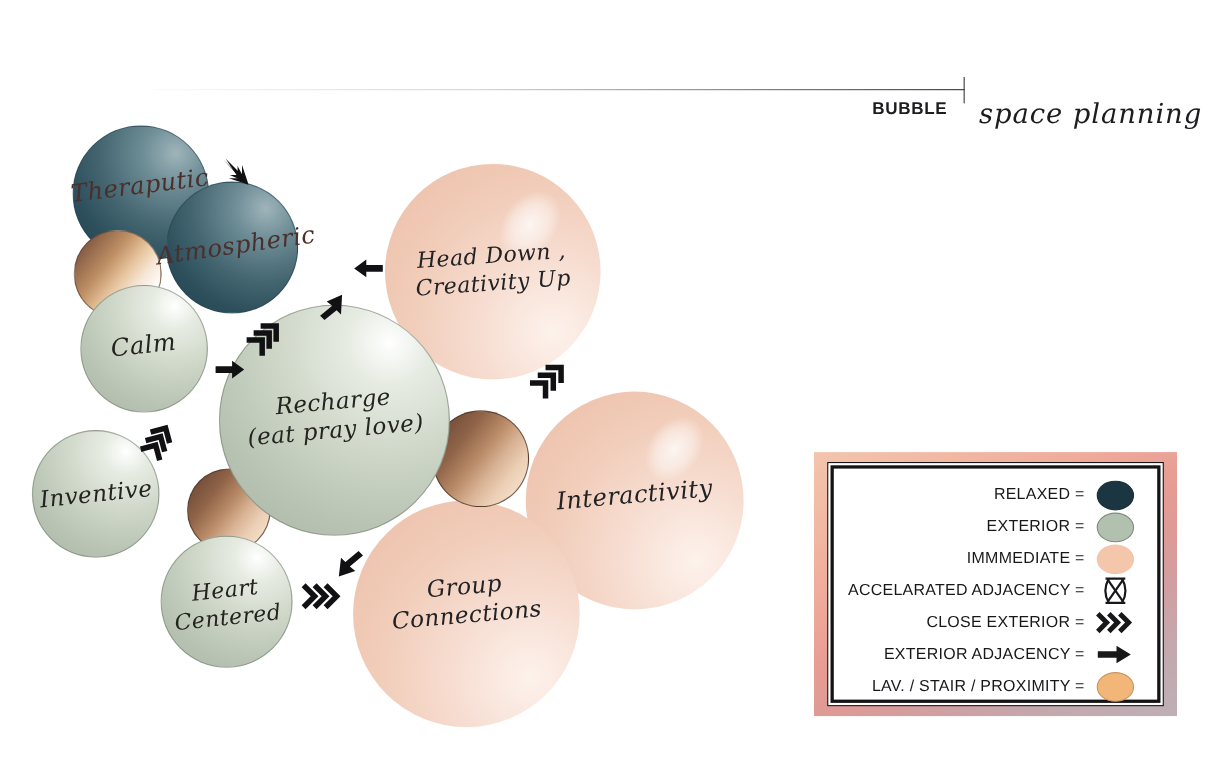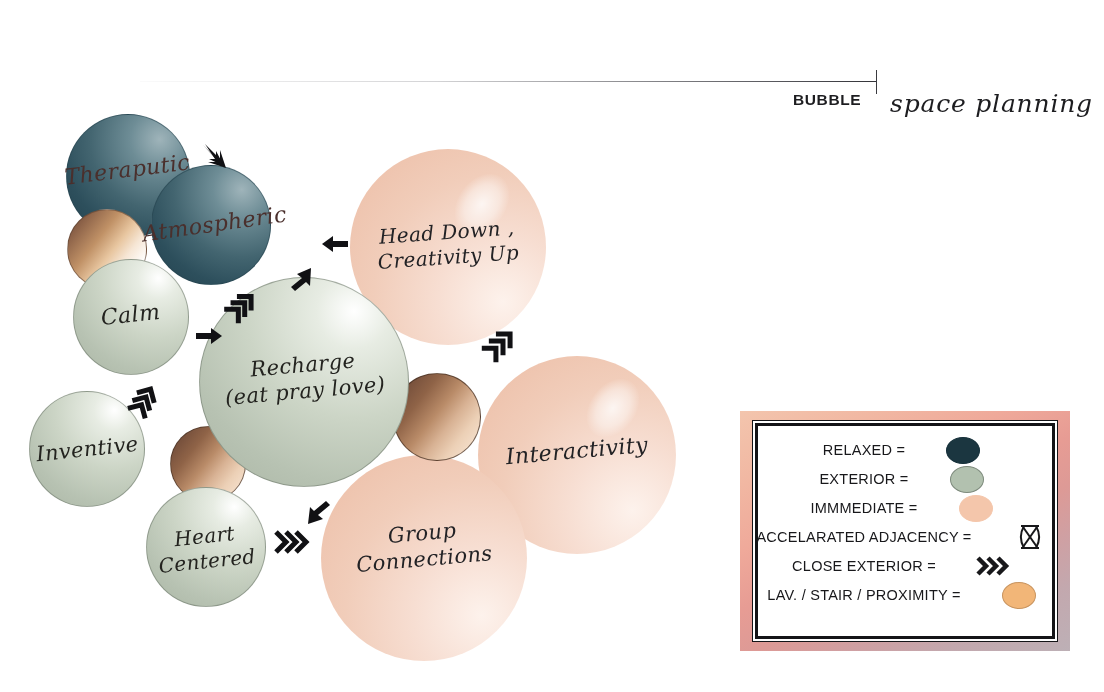--- a/index.html
+++ b/index.html
@@ -158,24 +158,23 @@
     position: absolute;
     left: 0; top: 0;
     width: 100%;
     height: 100%;
     padding: 10px 10px 10px 14px;
     box-sizing: border-box;
   }
   .legend-row {
     display: flex;
     align-items: center;
-    justify-content: center;
+    justify-content: flex-end;
     height: 28px;
     margin-bottom: 1px;
-    gap: 30px;
   }
   .legend-label {
     font-family: "Liberation Sans", sans-serif;
     font-size: 14.5px;
     color: #18181b;
     letter-spacing: 0.25px;
     white-space: nowrap;
   }
   .legend-swatch {
     width: 56px;
@@ -371,20 +370,28 @@
           <svg width="40" height="24" viewBox="0 0 40 24" aria-hidden="true">
             <g stroke="#18181b" stroke-width="4.5" fill="none">
               <path d="M4 4 L12 12 L4 20"></path>
               <path d="M14 4 L22 12 L14 20"></path>
               <path d="M24 4 L32 12 L24 20"></path>
             </g>
           </svg>
         </span>
       </div>
 
+      <div class="legend-row">
+        <span class="legend-label">EXTERIOR ADJACENCY =</span>
+        <span class="legend-swatch sw-icon">
+          <svg width="34" height="20" viewBox="0 0 34 20" aria-hidden="true">
+            <path d="M1 7 L18 7 L18 2 L31 10 L18 18 L18 13 L1 13 Z" fill="#18181b"></path>
+          </svg>
+        </span>
+      </div>
 
       <div class="legend-row">
         <span class="legend-label">LAV. / STAIR / PROXIMITY  =</span>
         <span class="legend-swatch">
           <span class="sw-circle sw-lav"></span>
         </span>
       </div>
 
     </div>
   </div>

